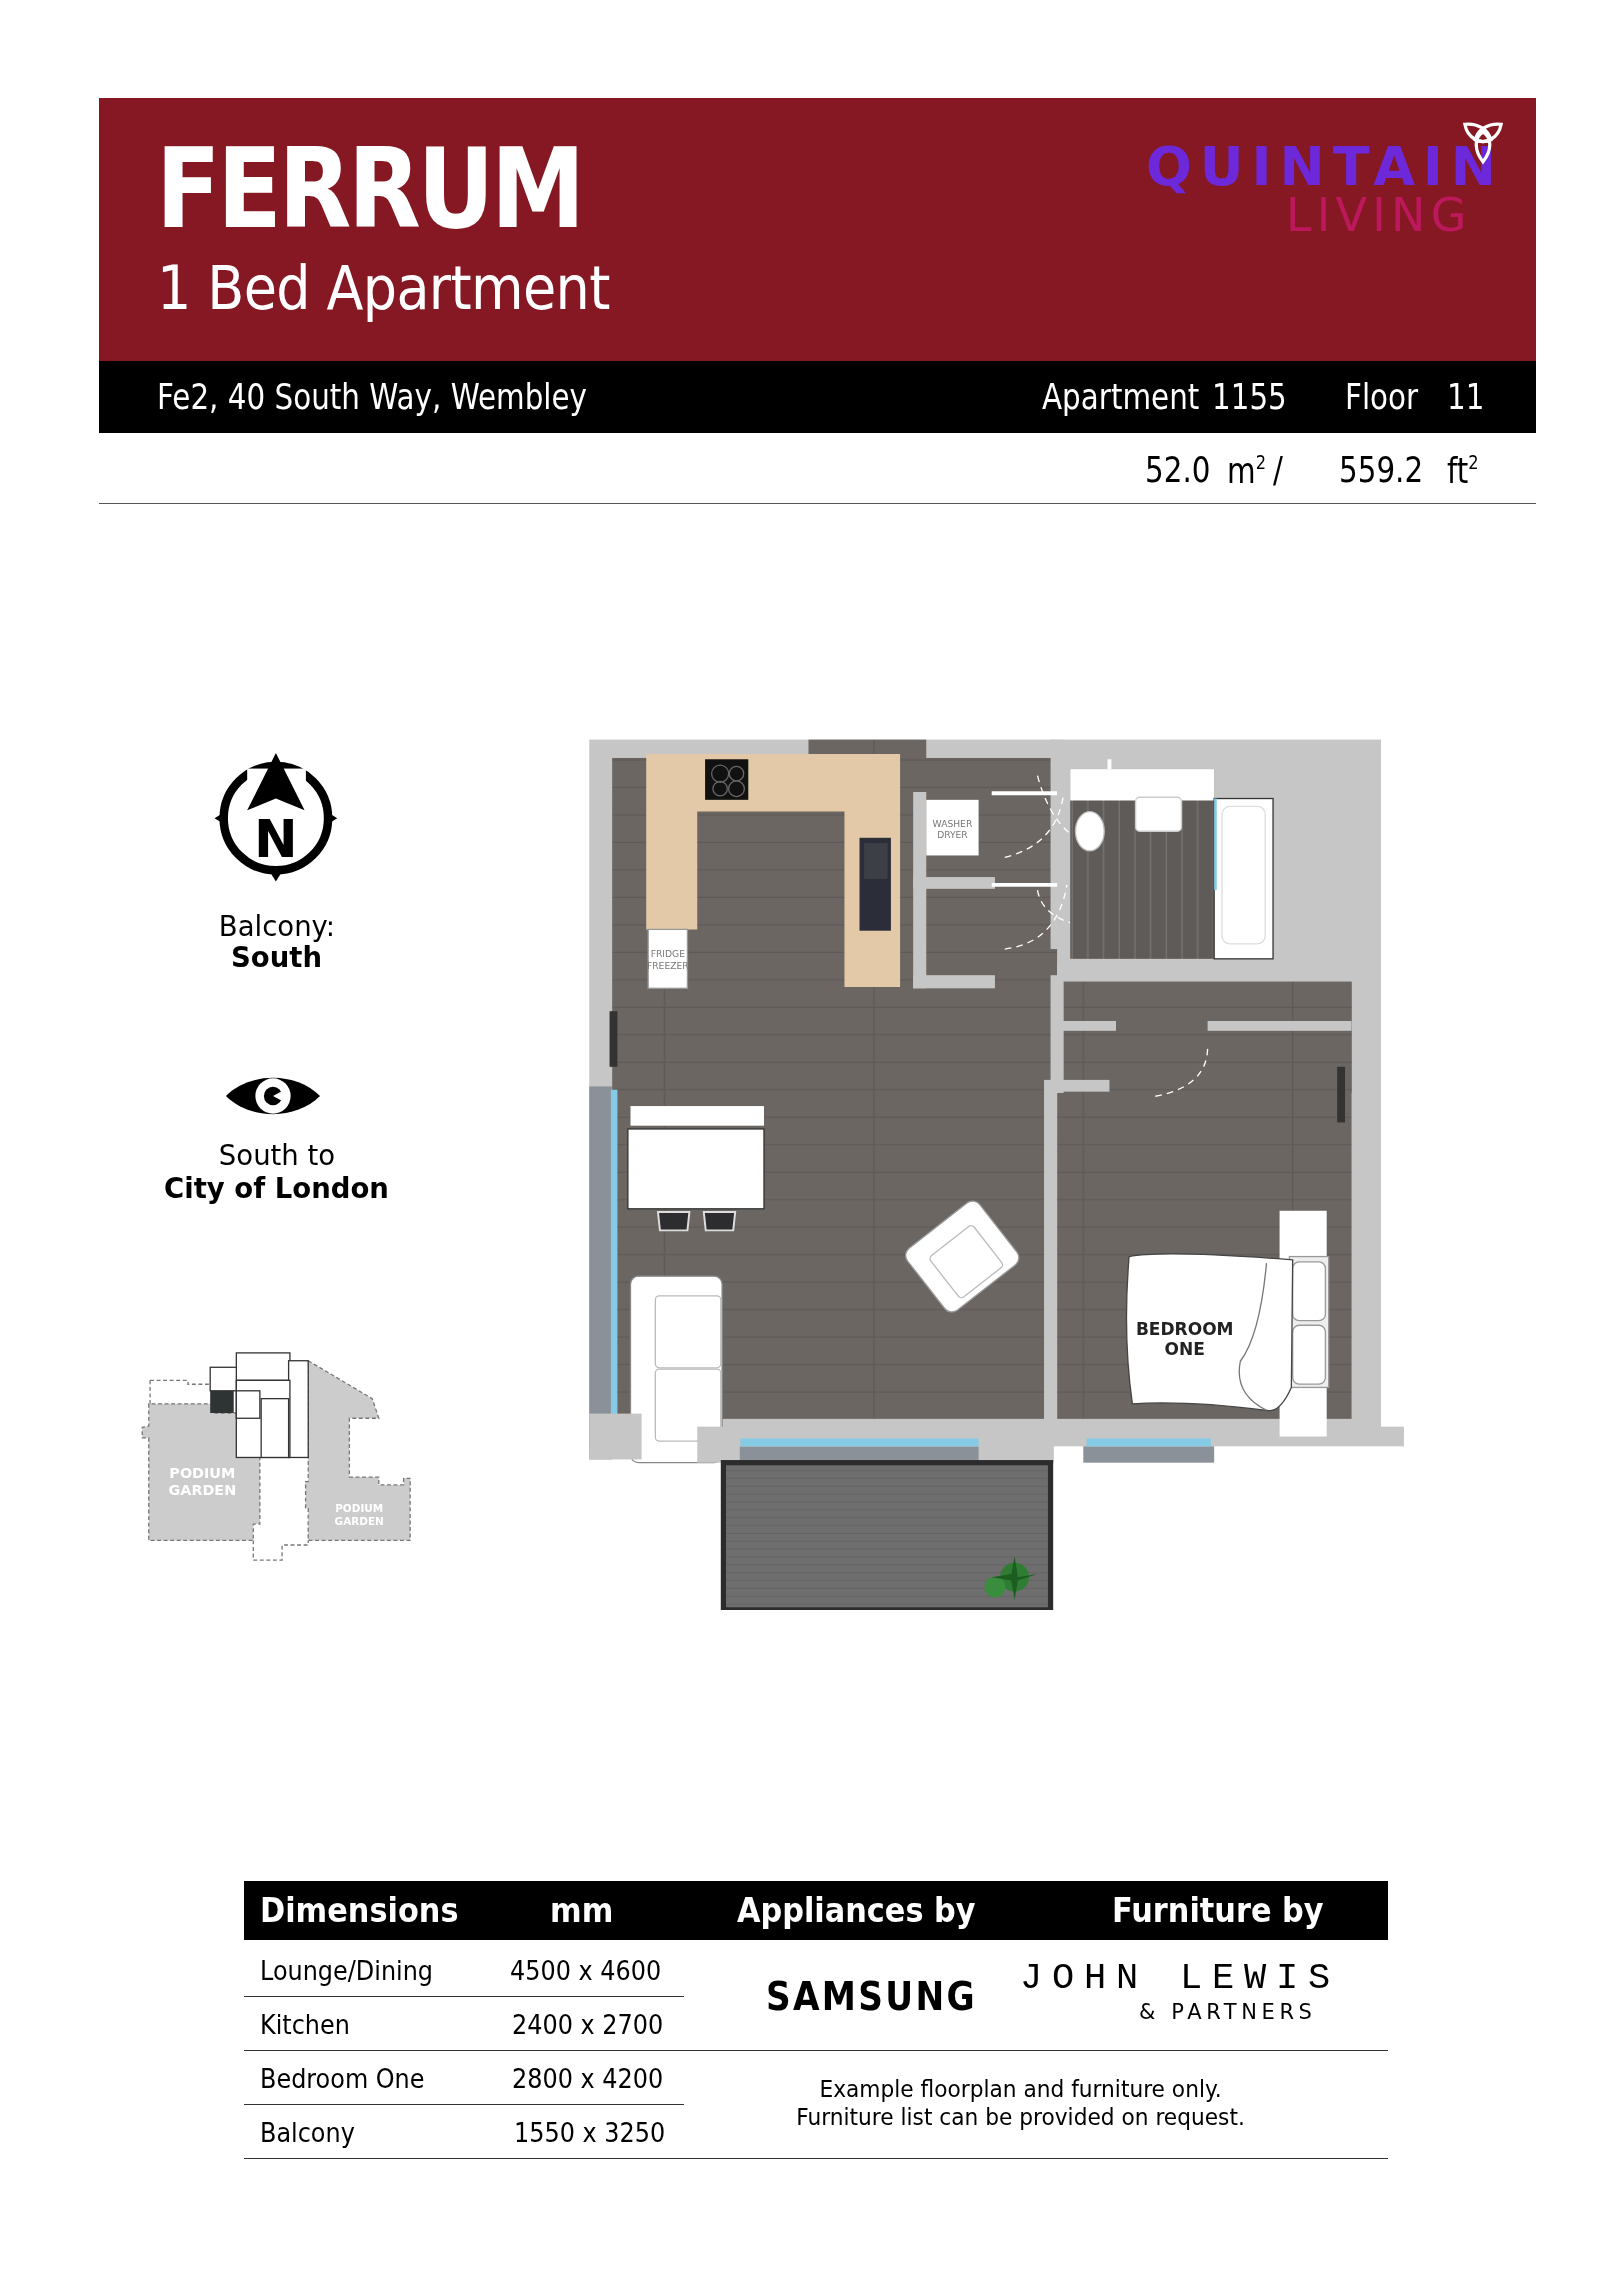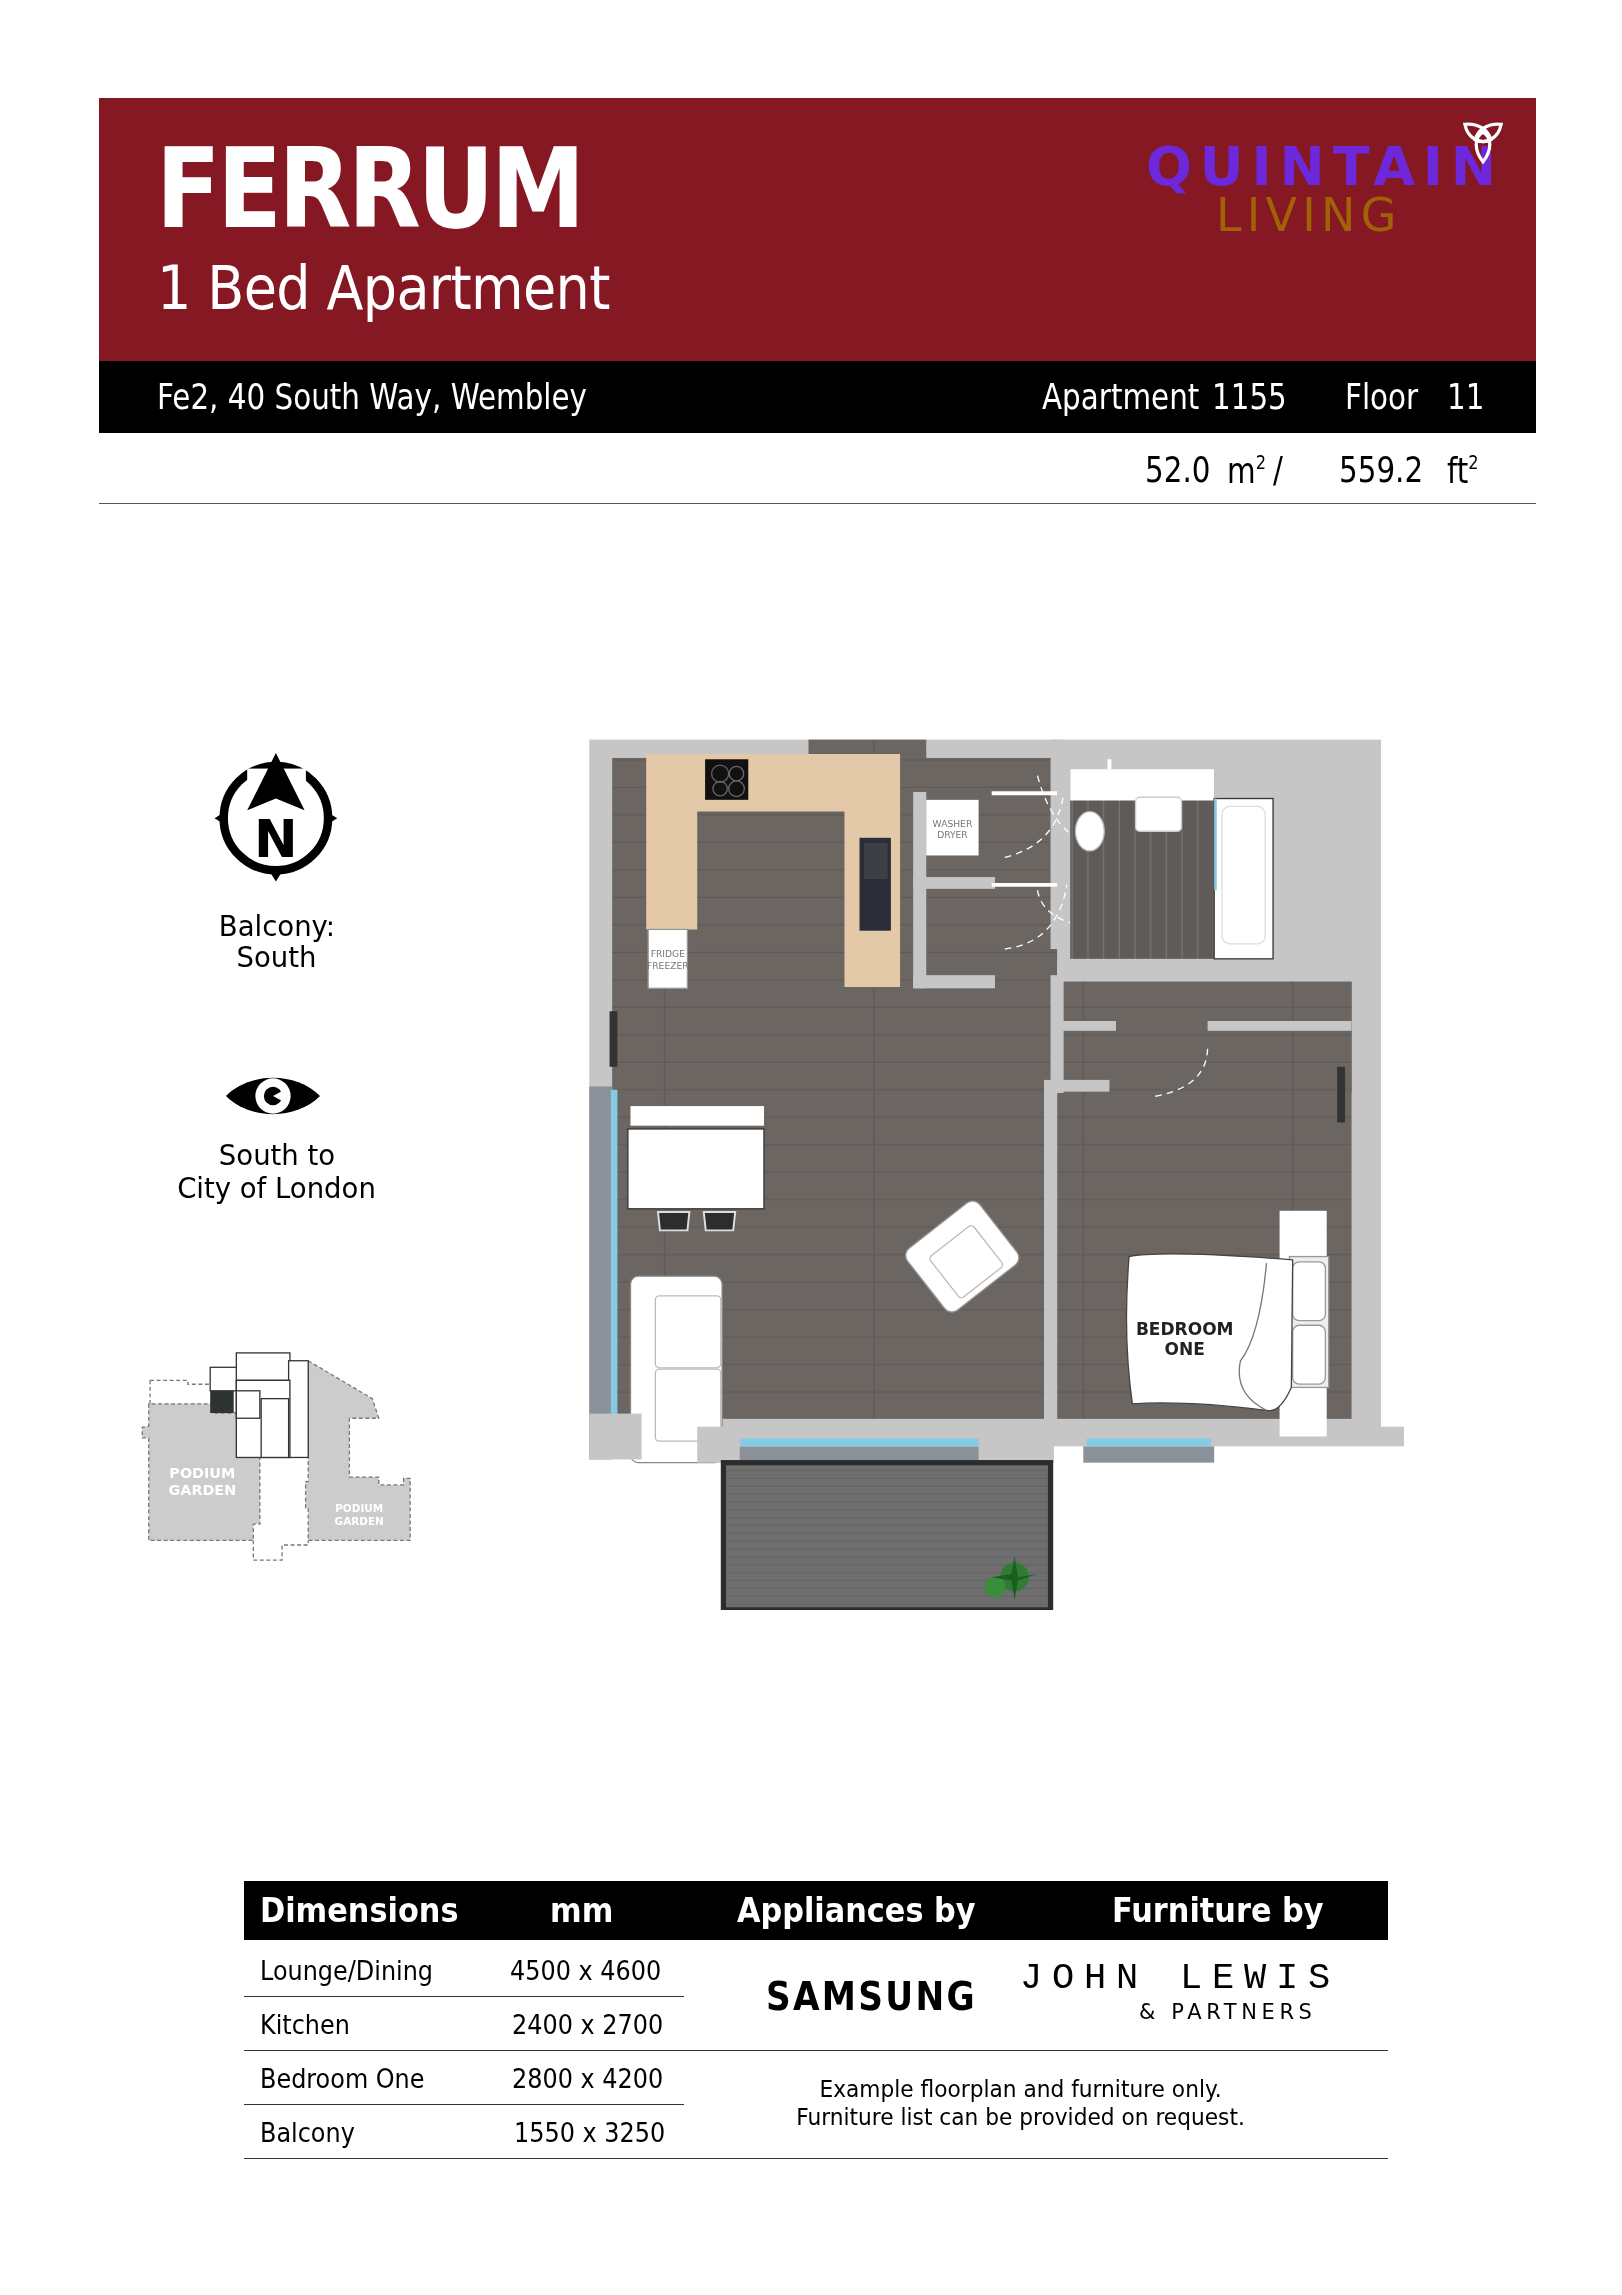--- a/index.html
+++ b/index.html
@@ -4,21 +4,21 @@
 <style>
   html, body { margin:0; padding:0; background:#ffffff; }
   body { width:1623px; height:2295px; position:relative; overflow:hidden; font-family:"Liberation Sans", sans-serif; color:#000; }
   .abs { position:absolute; }
 
   
   #banner { left:99px; top:98px; width:1437px; height:263px; background:#861824; }
   #title { left:156px; top:134px; font-family:"DejaVu Sans", sans-serif; font-weight:bold; font-size:110px; color:#fff; letter-spacing:-3.9px; line-height:1; transform:scaleX(0.86); transform-origin:left top; }
   #subtitle { left:157px; top:258px; font-family:"DejaVu Sans", sans-serif; font-weight:normal; font-size:60px; color:#fff; line-height:1; letter-spacing:-0.7px; transform:scaleX(0.9); transform-origin:left top; }
   #brand1 { left:1146px; top:140px; font-family:"DejaVu Sans", sans-serif; font-weight:bold; font-size:54px; color:#6d28d9; letter-spacing:7.9px; line-height:1; }
-  #brand2 { left:1216px; top:192px; font-family:"DejaVu Sans", sans-serif; font-size:46px; color:#a16207; letter-spacing:5.2px; line-height:1; }
+  #brand2 { left:1286px; top:192px; font-family:"DejaVu Sans", sans-serif; font-size:46px; color:#be185d; letter-spacing:5.2px; line-height:1; }
   #brand-mark { left:1461px; top:120px; width:44px; height:46px; }
 
   
   #infobar { left:99px; top:361px; width:1437px; height:72px; background:#000; }
   .bartext { color:#fff; font-family:"DejaVu Sans", sans-serif; font-size:35px; line-height:1; top:380px; transform:scaleX(0.84); transform-origin:left top; }
   #address { left:157px; }
   #apt-label { left:1042px; }
   #apt-num { left:1212px; }
   #floor-label { left:1345px; }
   #floor-num { left:1447px; }
@@ -28,21 +28,21 @@
   #area-m { left:1145px; }
   #area-m-unit { left:1227px; }
   #area-sep { left:1273px; }
   #area-ft { left:1339px; }
   #area-ft-unit { left:1447px; }
   sup { font-size:0.55em; vertical-align:0.75em; }
   #rule-top { left:99px; top:503px; width:1437px; height:1.3px; background:#555; }
 
   
   .info-label { width:262px; left:146px; text-align:center; font-family:"DejaVu Sans", sans-serif; font-size:27.5px; line-height:1; }
-  .info-bold { width:301px; left:126px; text-align:center; font-family:"DejaVu Sans", sans-serif; font-weight:normal; font-size:27.5px; line-height:1; }
+  .info-bold { width:301px; left:126px; text-align:center; font-family:"DejaVu Sans", sans-serif; font-weight:bold; font-size:27.5px; line-height:1; }
 
   
   #plan { left:586px; top:733px; width:831px; height:877px; }
 
   
   #tbl-head { left:244px; top:1881px; width:1144px; height:59px; background:#000; }
   .th { color:#fff; font-family:"DejaVu Sans", sans-serif; font-weight:bold; font-size:33px; line-height:1; top:1894px; transform:scaleX(0.92); transform-origin:left top; }
   .td { font-family:"DejaVu Sans", sans-serif; font-size:26px; line-height:1; transform:scaleX(0.92); transform-origin:left top; }
   .hline { height:1.3px; background:#333; }
   #samsung { left:766px; top:1977px; font-family:"DejaVu Sans", sans-serif; font-weight:bold; font-size:39px; letter-spacing:2.6px; line-height:1; transform:scaleX(0.88); transform-origin:left top; }

